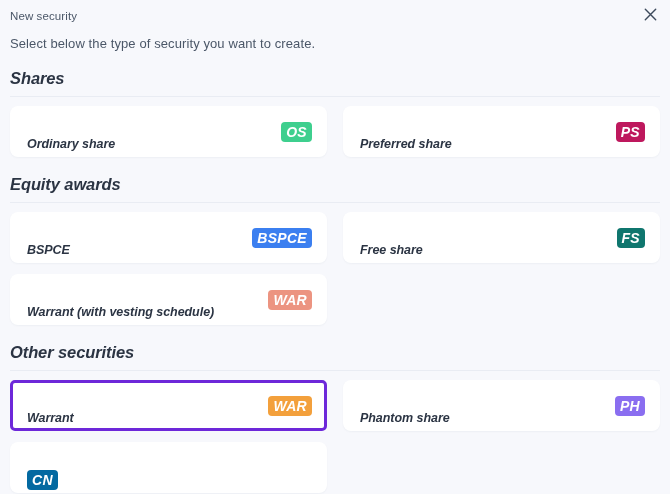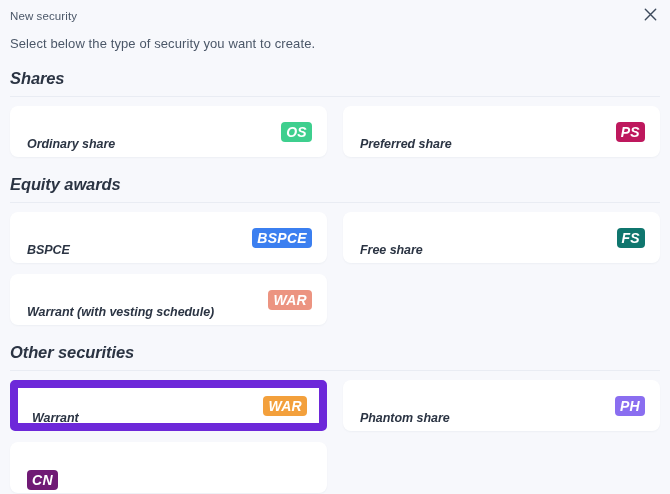--- a/index.html
+++ b/index.html
@@ -84,21 +84,21 @@
     height: 51px;
     display: flex;
     align-items: center;
     justify-content: space-between;
     padding: 0 14px 0 16px;
     cursor: pointer;
     border: 1px solid transparent;
     box-shadow: 0 1px 2px rgba(30, 40, 70, .045);
   }
   .card.highlighted {
-    border: 8px solid #6d28d9;
+    border: 3px solid #6d28d9;
     border-radius: 5px;
     padding: 0 12px 0 14px;
     box-shadow: none;
   }
   .card-label {
     font-size: 12.5px;
     font-weight: 700;
     color: #2b3443;
     letter-spacing: -.05px;
     margin-top: 24px;
@@ -174,17 +174,17 @@
       <div class="grid">
         <div class="card highlighted">
           <span class="card-label">Warrant</span>
           <span class="badge" style="background: rgb(243, 160, 60);">WAR</span>
         </div>
         <div class="card">
           <span class="card-label">Phantom share</span>
           <span class="badge" style="background: rgb(138, 110, 240);">PH</span>
         </div>
         <div class="card">
-          <span class="badge" style="background: #701a75; margin-top: 24px;">CN</span>
+          <span class="badge" style="background: #0369a1; margin-top: 24px;">CN</span>
         </div>
       </div>
     </div>
   </div>
 
 </body></html>

